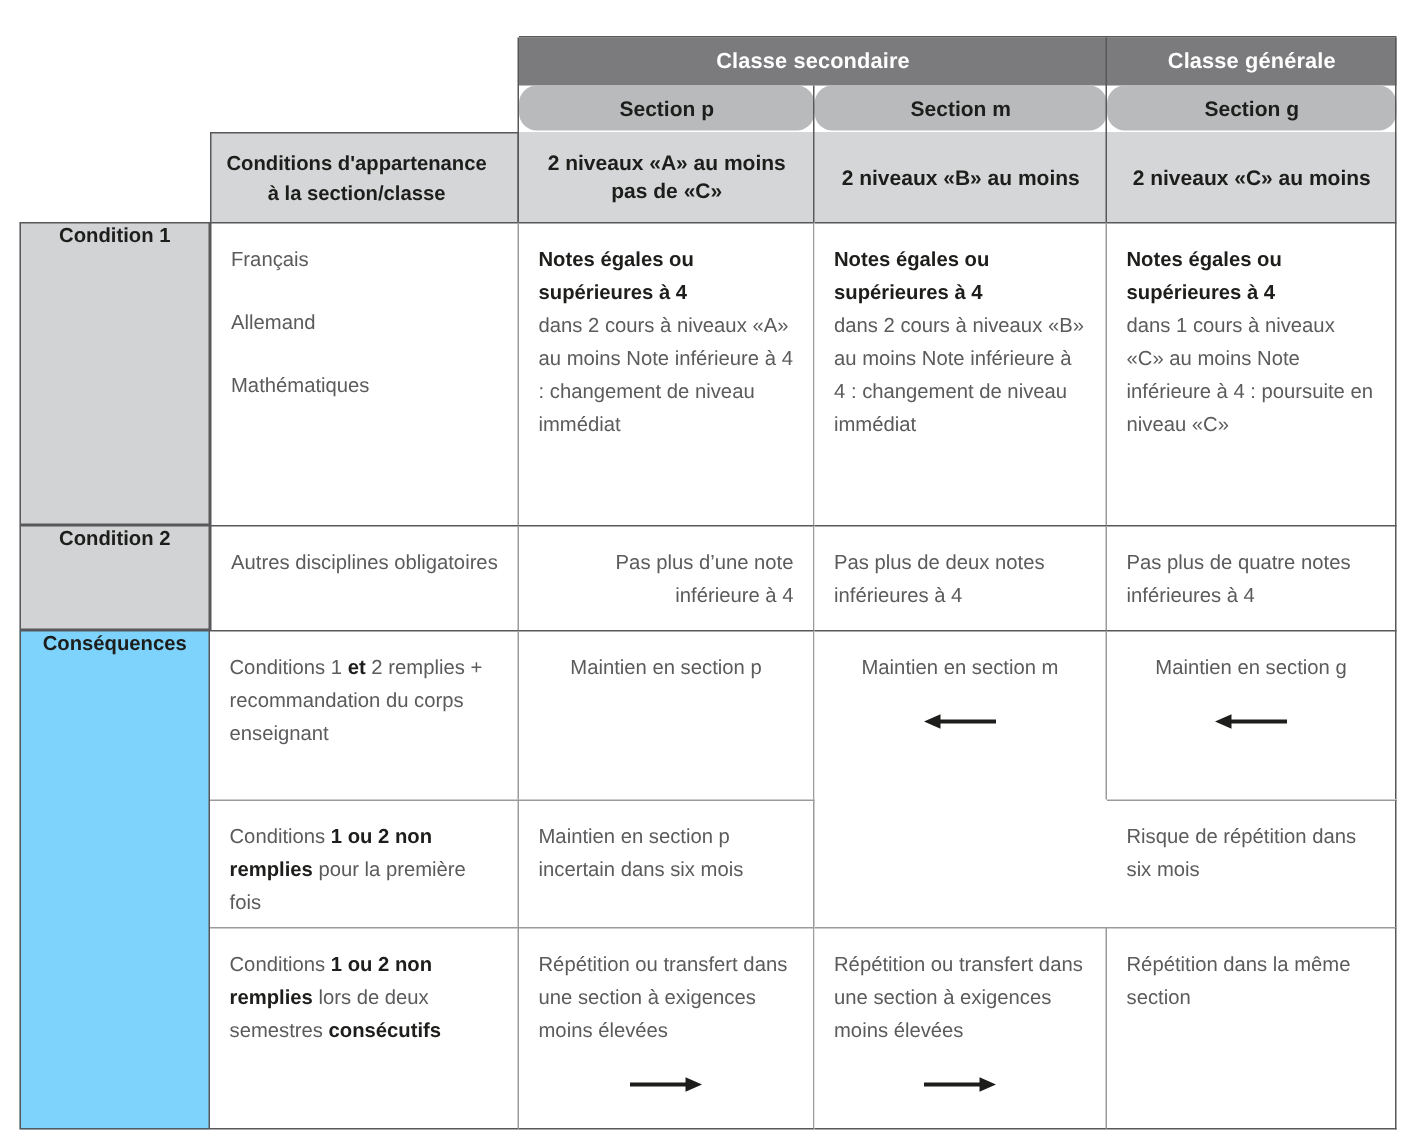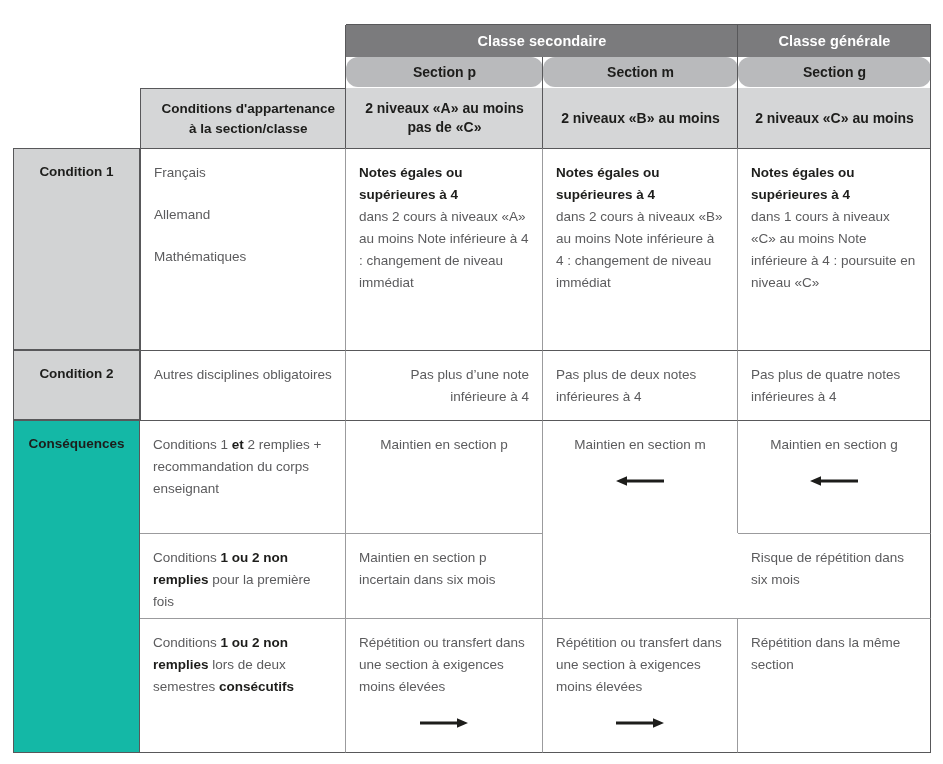--- a/index.html
+++ b/index.html
@@ -68,39 +68,38 @@
   }
 
   
   .stub-hdr {
     background: #d5d6d7;
     color: #1d1d1b;
     font-weight: bold;
     font-size: 13.5px;
     display: flex;
     align-items: center;
-    justify-content: flex-end;
+    justify-content: flex-start;
     text-align: center;
     line-height: 1.45;
     padding: 4px 10px;
     border: 1px solid #58585a;
     border-bottom: none;
   }
 
   
   .stub {
     font-weight: bold;
     font-size: 13.5px;
     color: #1d1d1b;
     text-align: center;
-    padding-top: 15px;
     border: 1px solid #58585a;
   }
   .stub-gray { background: #d2d3d4; }
-  .stub-white { background: #14b8a6; }
+  .stub-white { background: #7dd3fc; }
 
   
   .body-cell {
     background: #ffffff;
     color: #5b5b5d;
     font-size: 13.5px;
     line-height: 1.63;
     padding: 13px 13px 10px 13px;
     border-top: 1px solid #58585a;
     border-right: 1px solid #9b9b9d;

